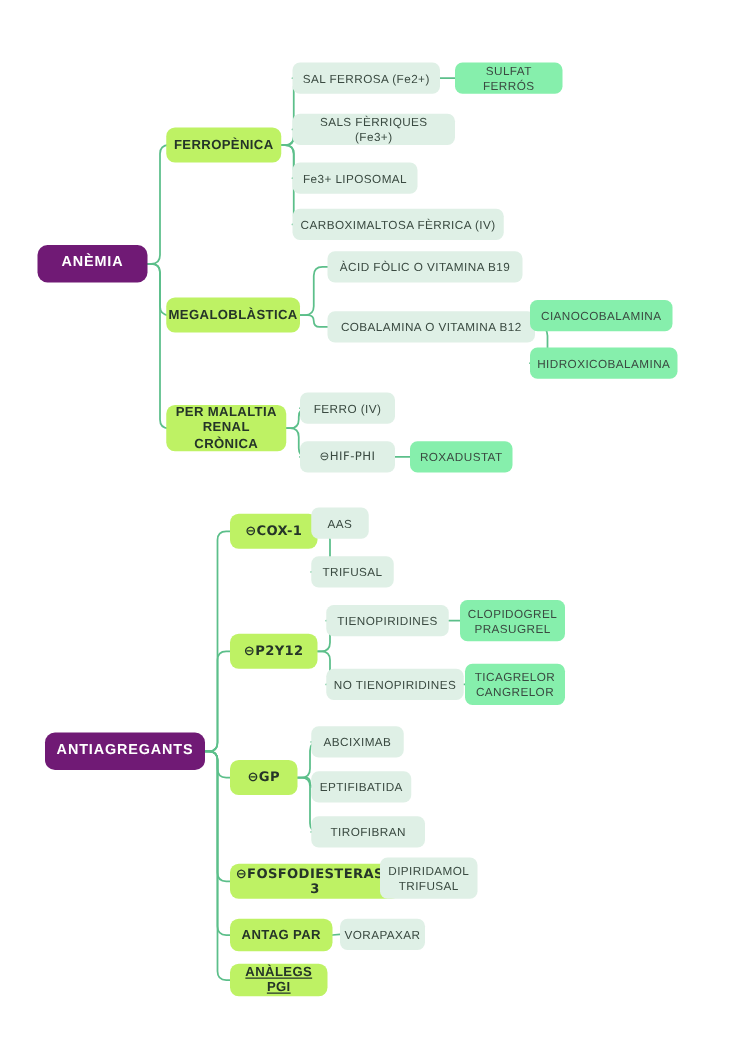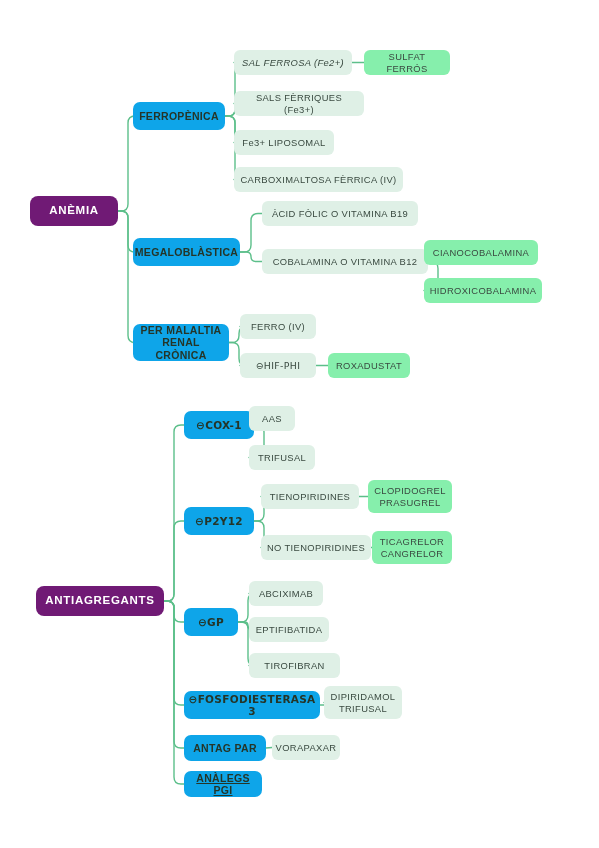--- a/index.html
+++ b/index.html
@@ -32,21 +32,21 @@
   .lv1{
     background:#701a75;
     color:#ffffff;
     font-size:11.5px;
     font-weight:700;
     letter-spacing:.7px;
     border-radius:8px;
   }
   
   .lv2{
-    background:#0ea5e9;
+    background:#bef264;
     color:#253528;
     font-size:10.5px;
     font-weight:700;
     letter-spacing:.3px;
   }
   
   .lv3{
     background:#dff0e6;
     color:#3a4a41;
     font-size:9.4px;
@@ -98,21 +98,21 @@
       <path d="M 238 622 L 244.25 622 Q 248 622 248 625.75 L 248 625.75 Q 248 629.5 251.75 629.5 L 249 629.5" fill="none" stroke="#5cbf8a" stroke-width="1.4" stroke-linecap="round"></path>
       <path d="M 238 622 L 241 622 Q 248 622 248 629 L 248 658.5 Q 248 665.5 255 665.5 L 249 665.5" fill="none" stroke="#5cbf8a" stroke-width="1.4" stroke-linecap="round"></path>
       <path d="M 164 601 L 167 601 Q 174 601 174 608 L 174 698 Q 174 705 181 705 L 184 705" fill="none" stroke="#5cbf8a" stroke-width="1.4" stroke-linecap="round"></path>
       <path d="M 320 705 L 328.75 705 Q 330 705 330 703.75 L 330 703.75 Q 330 702.5 331.25 702.5 L 324 702.5" fill="none" stroke="#5cbf8a" stroke-width="1.4" stroke-linecap="round"></path>
       <path d="M 164 601 L 167 601 Q 174 601 174 608 L 174 741 Q 174 748 181 748 L 184 748" fill="none" stroke="#5cbf8a" stroke-width="1.4" stroke-linecap="round"></path>
       <path d="M 266 748 L 272 747.5" fill="none" stroke="#5cbf8a" stroke-width="1.4" stroke-linecap="round"></path>
       <path d="M 164 601 L 167 601 Q 174 601 174 608 L 174 777 Q 174 784 181 784 L 184 784" fill="none" stroke="#5cbf8a" stroke-width="1.4" stroke-linecap="round"></path>
     </svg>
 <div class="node lv1" style="left: 30px; top: 196px; width: 88px; height: 30px;"><span>ANÈMIA</span></div>
     <div class="node lv2" style="left: 133px; top: 102px; width: 92px; height: 28px;"><span>FERROPÈNICA</span></div>
-    <div class="node lv3" style="left: 234px; top: 50px; width: 118px; height: 25px; font-style: italic;"><span>SAL FERROSA (Fe2+)</span></div>
+    <div class="node lv3" style="left: 234px; top: 50px; width: 118px; height: 25px;"><span>SAL FERROSA (Fe2+)</span></div>
     <div class="node lv4" style="left: 364px; top: 50px; width: 86px; height: 25px;"><span>SULFAT FERRÓS</span></div>
     <div class="node lv3" style="left: 234px; top: 91px; width: 130px; height: 25px;"><span>SALS FÈRRIQUES (Fe3+)</span></div>
     <div class="node lv3" style="left: 234px; top: 130px; width: 100px; height: 25px;"><span>Fe3+ LIPOSOMAL</span></div>
     <div class="node lv3" style="left: 234px; top: 167px; width: 169px; height: 25px;"><span>CARBOXIMALTOSA FÈRRICA (IV)</span></div>
     <div class="node lv2" style="left: 133px; top: 238px; width: 107px; height: 28px;"><span>MEGALOBLÀSTICA</span></div>
     <div class="node lv3" style="left: 262px; top: 201px; width: 156px; height: 25px;"><span>ÀCID FÒLIC O VITAMINA B19</span></div>
     <div class="node lv3" style="left: 262px; top: 249px; width: 166px; height: 25px;"><span>COBALAMINA O VITAMINA B12</span></div>
     <div class="node lv4" style="left: 424px; top: 240px; width: 114px; height: 25px;"><span>CIANOCOBALAMINA</span></div>
     <div class="node lv4" style="left: 424px; top: 278px; width: 118px; height: 25px;"><span>HIDROXICOBALAMINA</span></div>
     <div class="node lv2" style="left: 133px; top: 324px; width: 96px; height: 37px;"><span>PER MALALTIA
@@ -129,18 +129,18 @@
     <div class="node lv4" style="left: 368px; top: 480px; width: 84px; height: 33px;"><span>CLOPIDOGREL
 PRASUGREL</span></div>
     <div class="node lv3" style="left: 261px; top: 535px; width: 110px; height: 25px;"><span>NO TIENOPIRIDINES</span></div>
     <div class="node lv4" style="left: 372px; top: 531px; width: 80px; height: 33px;"><span>TICAGRELOR
 CANGRELOR</span></div>
     <div class="node lv2" style="left: 184px; top: 608px; width: 54px; height: 28px;"><span class="neg">⊖GP</span></div>
     <div class="node lv3" style="left: 249px; top: 581px; width: 74px; height: 25px;"><span>ABCIXIMAB</span></div>
     <div class="node lv3" style="left: 249px; top: 617px; width: 80px; height: 25px;"><span>EPTIFIBATIDA</span></div>
     <div class="node lv3" style="left: 249px; top: 653px; width: 91px; height: 25px;"><span>TIROFIBRAN</span></div>
     <div class="node lv2" style="left: 184px; top: 691px; width: 136px; height: 28px;"><span class="neg">⊖FOSFODIESTERASA 3</span></div>
-    <div class="node lv3" style="left: 324px; top: 686px; width: 78px; height: 33px;"><span>DIPIRIDAMOL
+    <div class="node lv3" style="left: 304px; top: 686px; width: 78px; height: 33px;"><span>DIPIRIDAMOL
 TRIFUSAL</span></div>
     <div class="node lv2" style="left: 184px; top: 735px; width: 82px; height: 26px;"><span>ANTAG PAR</span></div>
     <div class="node lv3" style="left: 272px; top: 735px; width: 68px; height: 25px;"><span>VORAPAXAR</span></div>
     <div class="node lv2" style="left: 184px; top: 771px; width: 78px; height: 26px; text-decoration: underline;"><span>ANÀLEGS PGI</span></div>
   </div>
 
 </body></html>

